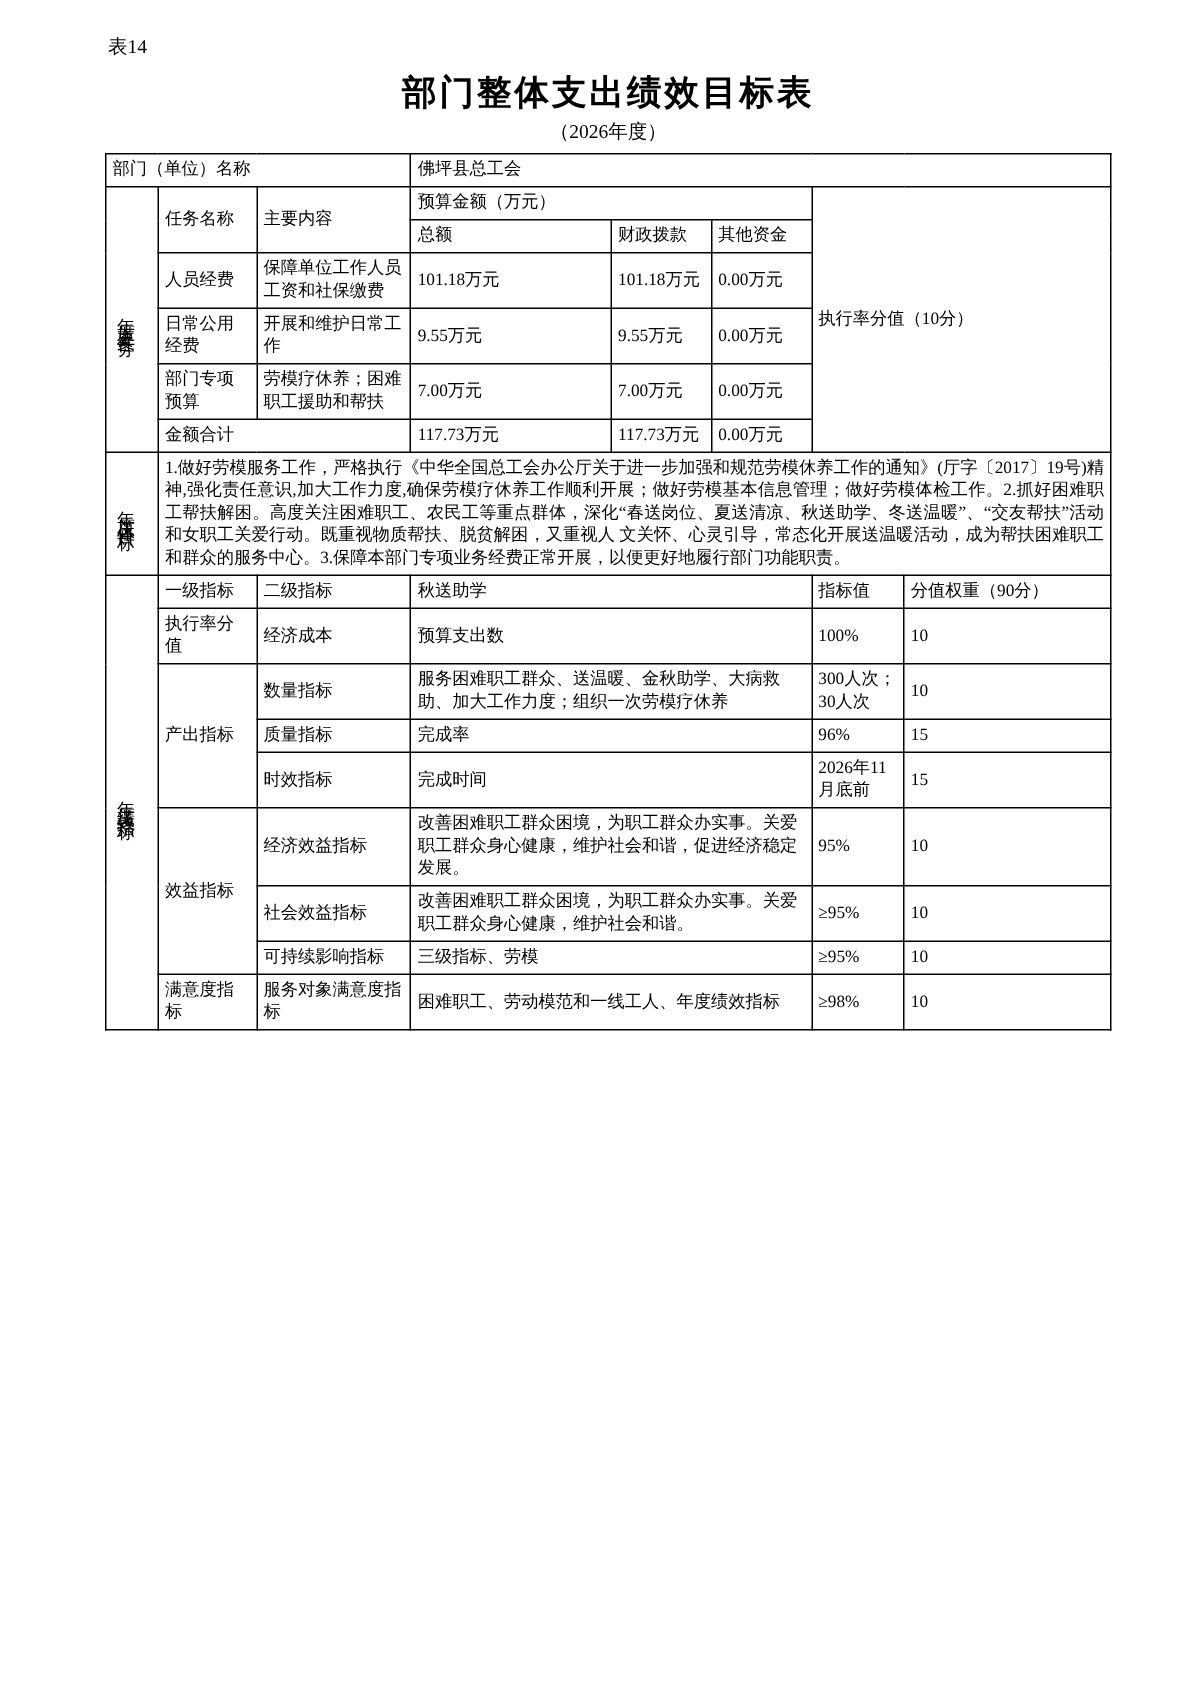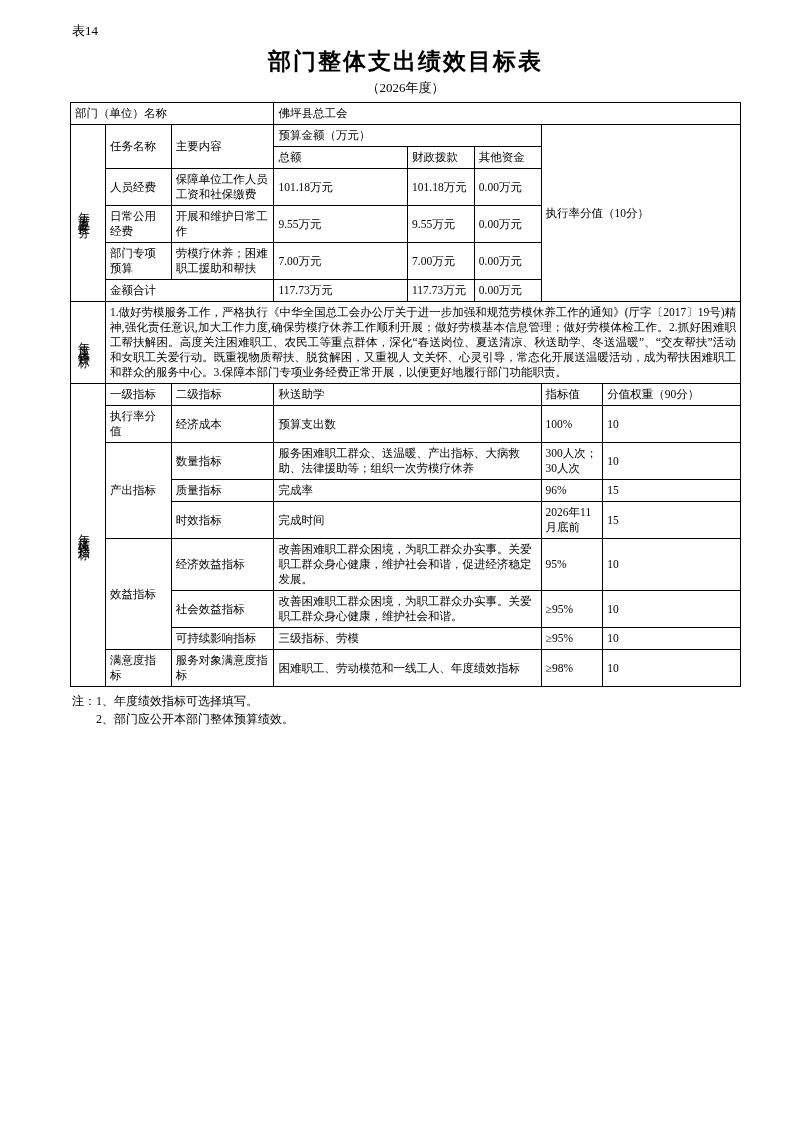--- a/index.html
+++ b/index.html
@@ -172,21 +172,21 @@
       <td class="c">执行率分值</td>
       <td class="c">经济成本</td>
       <td class="l" colspan="3">预算支出数</td>
       <td class="c">100%</td>
       <td class="c">10</td>
     </tr>
 
     <tr>
       <td class="c" rowspan="3">产出指标</td>
       <td class="c">数量指标</td>
-      <td class="l" colspan="3">服务困难职工群众、送温暖、产出指标、大病救助、法律援助等；组织一次劳模疗休养</td>
+      <td class="l" colspan="3">服务困难职工群众、送温暖、金秋助学、大病救助、加大工作力度；组织一次劳模疗休养</td>
       <td class="c">300人次；30人次</td>
       <td class="c">10</td>
     </tr>
     <tr>
       <td class="c">质量指标</td>
       <td class="l" colspan="3">完成率</td>
       <td class="c">96%</td>
       <td class="c">15</td>
     </tr>
     <tr>
@@ -219,18 +219,14 @@
     <tr>
       <td class="c">满意度指标</td>
       <td class="c">服务对象满意度指标</td>
       <td class="l" colspan="3">困难职工、劳动模范和一线工人、年度绩效指标</td>
       <td class="c">≥98%</td>
       <td class="c">10</td>
     </tr>
   </tbody>
     </table>
 
-  <div class="notes">
-    <div>注：1、年度绩效指标可选择填写。</div>
-    <div class="indent">2、部门应公开本部门整体预算绩效。</div>
-  </div>
 
 </div>
 
 </body></html>

